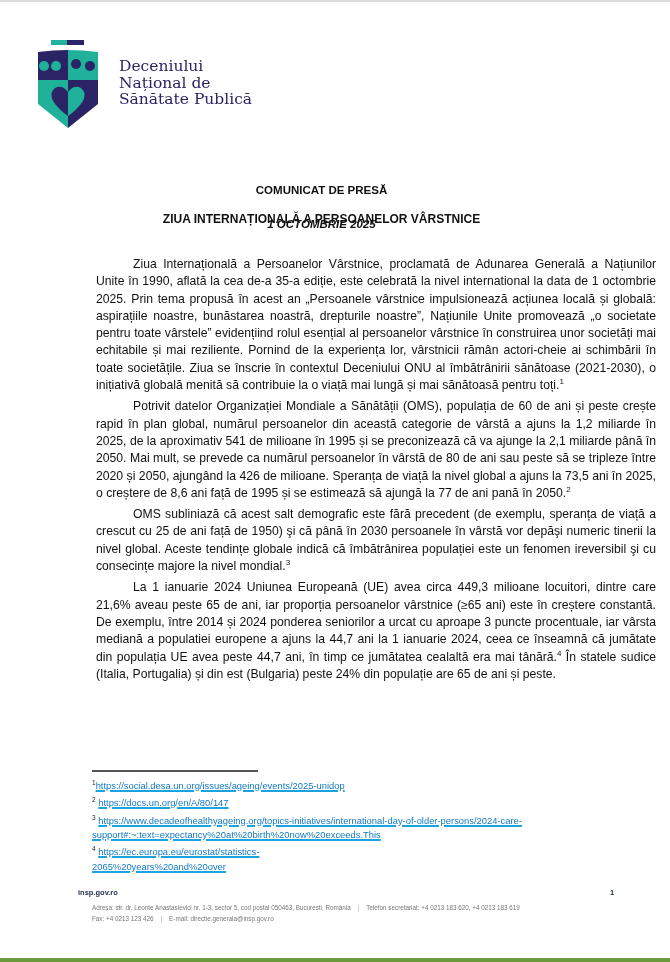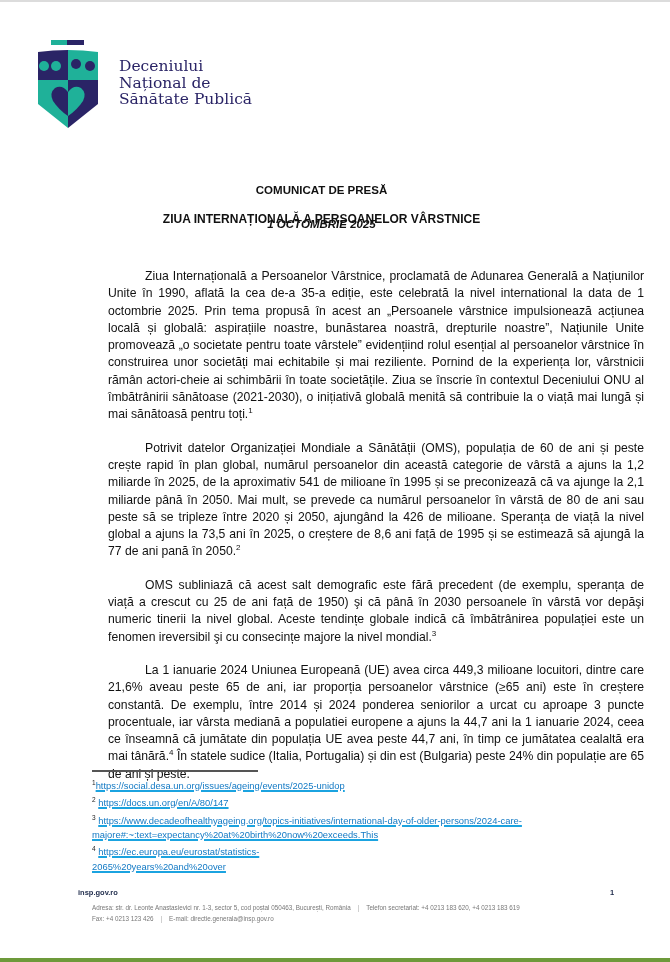--- a/index.html
+++ b/index.html
@@ -18,21 +18,21 @@
     }
     .logo-text div { white-space:nowrap; }
     .heading { position:absolute; left:0; width:643px; text-align:center; font-weight:bold; color:#111; }
     .h1 { top:184px; font-size:11.5px; }
     .h2 { top:212px; font-size:12px; }
     .h3 { top:218px; font-size:11.5px;font-style:italic; }
     .body-text {
       position:absolute; left:92px; top:252px; width:568px;
       font-size:12.2px; line-height:17.3px; text-align:justify; color:#111;
     }
-    .body-text p { margin:16px; text-indent:37px; }
+    .body-text p { margin:4px; text-indent:37px; }
     .body-text sup { font-size:8px; line-height:0; }
     .fn-rule { position:absolute; left:92px; top:770px; width:166px; height:1.5px; background:#555; }
     .footnotes {
       position:absolute; left:92px; top:776px; width:568px;
       font-size:9.4px; line-height:14.2px;
     }
     .footnotes .fn { white-space:nowrap; }
     .footnotes sup { font-size:6.5px; color:#222; }
     .footnotes a { color:#1279c4; text-decoration:underline; text-decoration-color:#1ba3e0; text-decoration-thickness:2px; }
     .footer-site { position:absolute; left:78px; top:888px; font-size:7.5px; font-weight:bold; color:#1d2a4a; }
@@ -83,21 +83,21 @@
   <p><span>Potrivit datelor Organizației Mondiale a Sănătății (OMS), populația de 60 de ani și peste crește rapid în plan global, numărul persoanelor din această categorie de vârstă a ajuns la 1,2 miliarde în 2025, de la aproximativ 541 de milioane în 1995 și se preconizează că va ajunge la 2,1 miliarde până în 2050. Mai mult, se prevede ca numărul persoanelor în vârstă de 80 de ani sau peste să se tripleze între 2020 și 2050, ajungând la 426 de milioane. Speranța de viață la nivel global a ajuns la 73,5 ani în 2025, o creștere de 8,6 ani față de 1995 și se estimează să ajungă la 77 de ani pană în 2050.</span><sup>2</sup></p>
   <p><span>OMS subliniază că acest salt demografic este fără precedent (de exemplu, speranța de viață a crescut cu 25 de ani față de 1950) şi că până în 2030 persoanele în vârstă vor depăşi numeric tinerii la nivel global. Aceste tendințe globale indică că îmbătrânirea populației este un fenomen ireversibil şi cu consecințe majore la nivel mondial.</span><sup>3</sup></p>
   <p><span>La 1 ianuarie 2024 Uniunea Europeană (UE) avea circa 449,3 milioane locuitori, dintre care 21,6% aveau peste 65 de ani, iar proporția persoanelor vârstnice (≥65 ani) este în creștere constantă. De exemplu, între 2014 și 2024 ponderea seniorilor a urcat cu aproape 3 puncte procentuale, iar vârsta mediană a populatiei europene a ajuns la 44,7 ani la 1 ianuarie 2024, ceea ce înseamnă că jumătate din populația UE avea peste 44,7 ani, în timp ce jumătatea cealaltă era mai tânără.</span><sup>4</sup><span> În statele sudice (Italia, Portugalia) și din est (Bulgaria) peste 24% din populație are 65 de ani și peste.</span></p>
 </div>
 
 <div class="fn-rule"></div>
 <div class="footnotes">
   <div class="fn"><sup>1</sup><a>https://social.desa.un.org/issues/ageing/events/2025-unidop</a></div>
   <div class="fn"><sup>2</sup> <a>https://docs.un.org/en/A/80/147</a></div>
   <div class="fn"><sup>3</sup> <a>https://www.decadeofhealthyageing.org/topics-initiatives/international-day-of-older-persons/2024-care-</a></div>
-  <div class="fn"><a>majore#:~:text=expectancy%20at%20birth%20now%20exceeds.This</a></div>
+  <div class="fn"><a>support#:~:text=expectancy%20at%20birth%20now%20exceeds.This</a></div>
   <div class="fn"><sup>4</sup> <a>https://ec.europa.eu/eurostat/statistics-</a></div>
   <div class="fn"><a>2065%20years%20and%20over</a></div>
 </div>
 
 <div class="footer-site">insp.gov.ro</div>
 <div class="page-num">1</div>
 <div class="footer-line fl1">
   <span>Adresa: str. dr. Leonte Anastasievici nr. 1-3, sector 5, cod poștal 050463, București, România</span><span class="sep">|</span><span>Telefon secretariat: +4 0213 183 620, +4 0213 183 619</span>
 </div>
 <div class="footer-line fl2">

